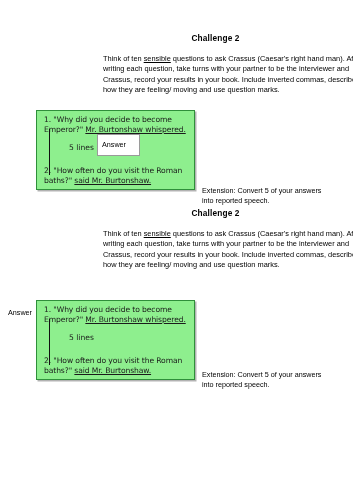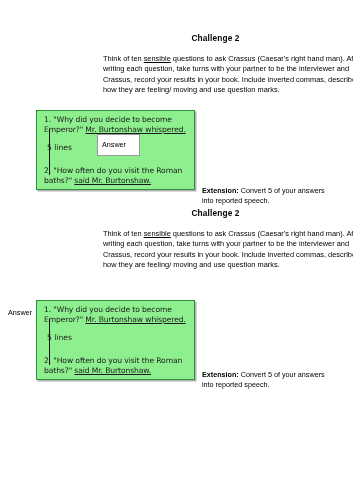--- a/index.html
+++ b/index.html
@@ -97,21 +97,21 @@
     position: absolute;
     left: 12px;
     top: 18px;
     width: 1.2px;
     height: 46px;
     background: #111;
   }
 
   .lines-label {
     position: absolute;
-    left: 10px;
+    left: 32px;
     top: 32px;
     font-size: 7.6px;
     line-height: 10px;
     font-family: "DejaVu Sans", sans-serif;
     color: #1b1b1b;
     white-space: nowrap;
   }
 
   
   .answer-field {
@@ -145,21 +145,21 @@
   
   .extension {
     position: absolute;
     width: 130px;
     font-size: 7.2px;
     line-height: 9.6px;
     color: #000;
   }
   #extension-1 { left: 202px; top: 186px; }
   #extension-2 { left: 202px; top: 370px; }
-  .extension b { font-weight: bold; }
+  .extension b { font-weight: normal; }
 </style>
 </head>
 <body>
 
 <div class="page">
 
   <div class="section" id="section-1">
     <div class="challenge-title">Challenge 2</div>
     <p class="challenge-body"><span>Think of ten </span><u>sensible</u><span> questions to ask Crassus (Caesar's right hand man). After writing each question, take turns with your partner to be the interviewer and Crassus, record your results in your book. Include inverted commas, describe how they are feeling/ moving and use question marks.</span></p>
   </div>

